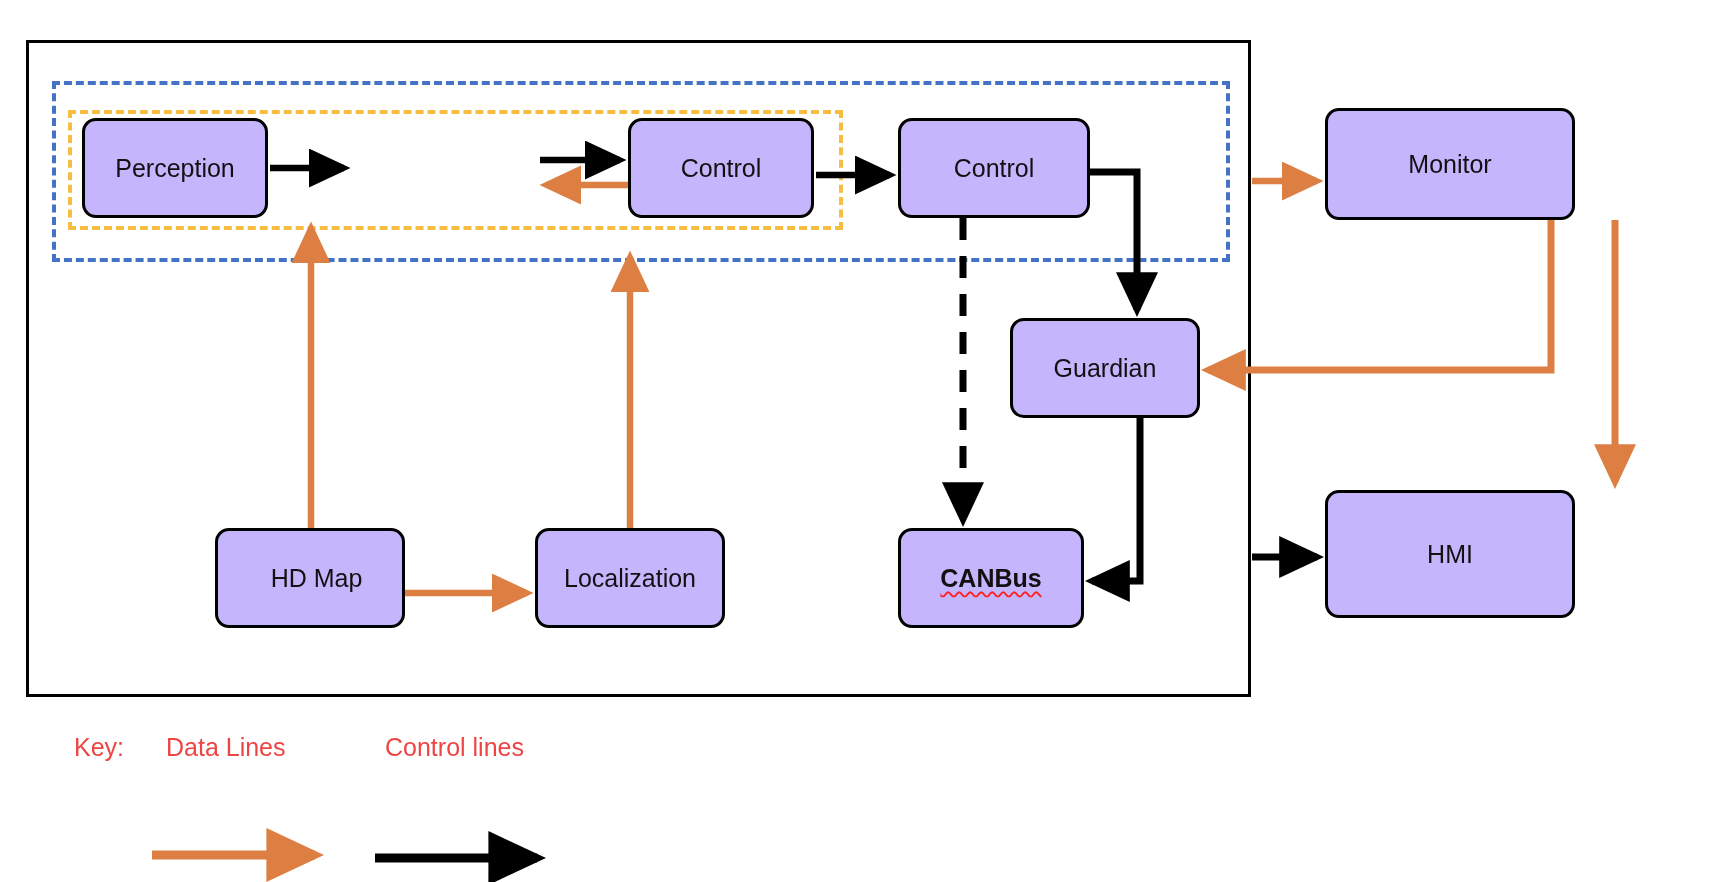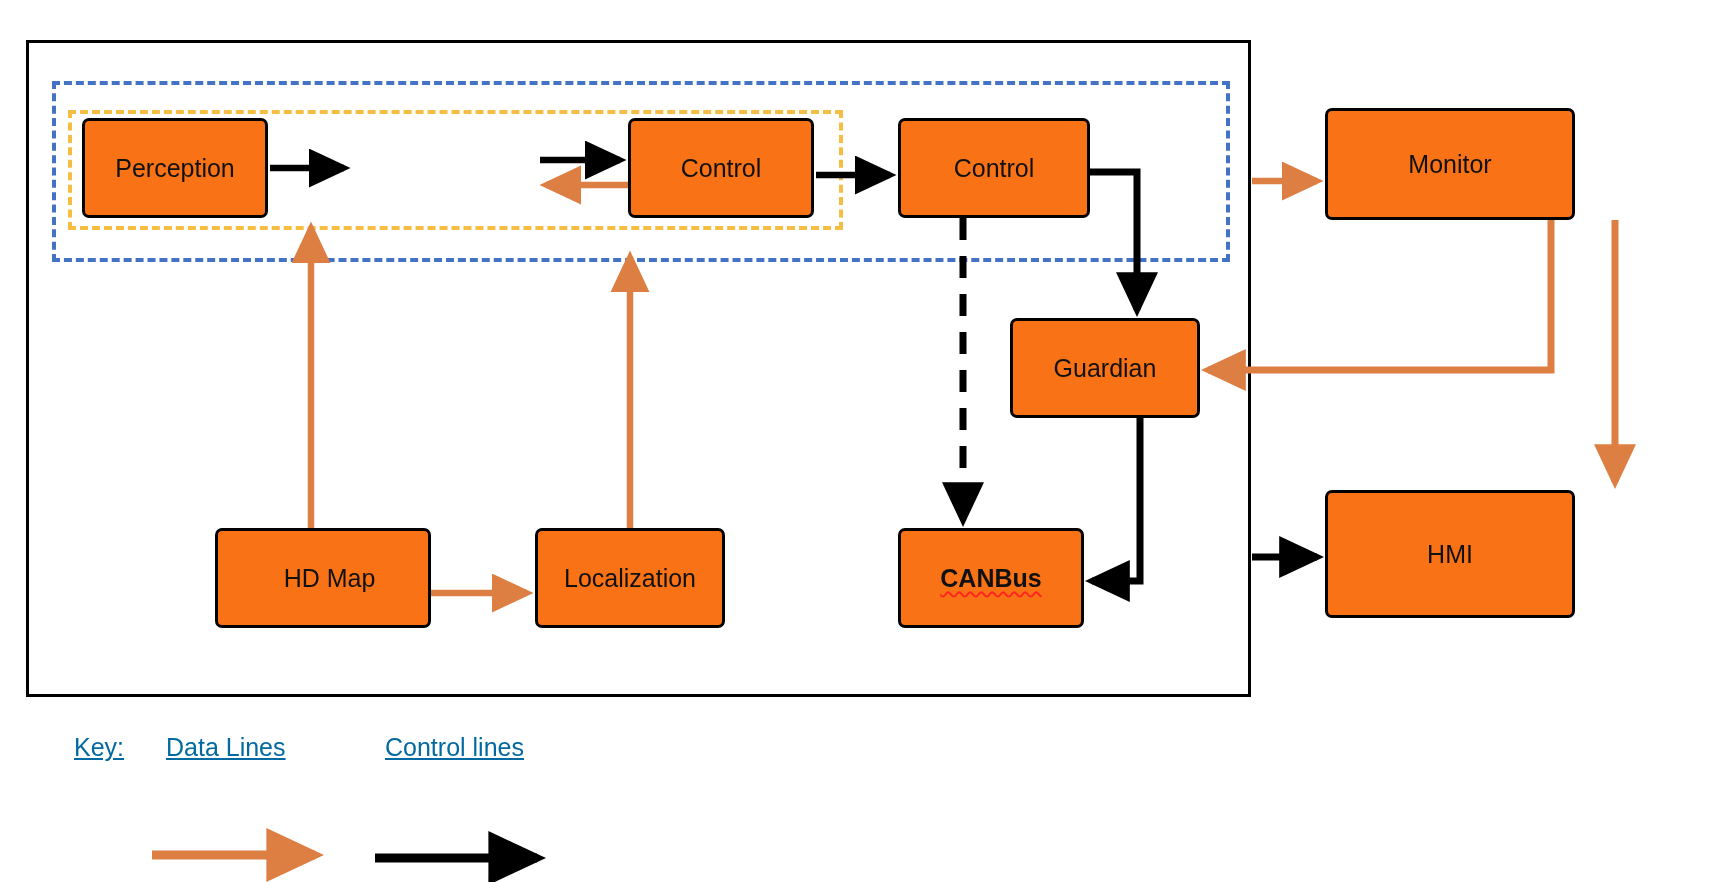--- a/index.html
+++ b/index.html
@@ -1,30 +1,30 @@
 <!DOCTYPE html>
 <html><head>
 <meta charset="utf-8">
 <style>
   html,body{margin:0;padding:0;background:#fff;}
   body{width:1732px;height:882px;position:relative;overflow:hidden;
        font-family:"Liberation Sans","DejaVu Sans",sans-serif;}
   #stage{position:absolute;left:0;top:0;width:1732px;height:882px;}
   svg#wires{position:absolute;left:0;top:0;width:1732px;height:882px;}
-  .node{position:absolute;box-sizing:border-box;background:#f97316;
-        border:3.5px solid #000;border-radius:7px;
+  .node{position:absolute;box-sizing:border-box;background:#c4b5fd;
+        border:3.5px solid #000;border-radius:14px;
         display:flex;align-items:center;justify-content:center;}
   .node span{font-size:25px;color:#111;line-height:1;white-space:nowrap;}
   .node.spell span{text-decoration:underline wavy #ff2020;
         text-decoration-thickness:1.5px;text-underline-offset:4px;font-weight:bold;}
   .outer{position:absolute;box-sizing:border-box;border:3px solid #000;background:transparent;}
   .dashbox{position:absolute;box-sizing:border-box;background:transparent;}
   .dash-blue{border:4px dashed #4472C4;}
   .dash-yellow{border:4px dashed #F5BE42;}
-  .keytext{position:absolute;font-size:25px;color:#0369a1;white-space:nowrap;text-decoration:underline;}
+  .keytext{position:absolute;font-size:25px;color:#ef4444;white-space:nowrap;}
 </style>
 </head>
 <body>
 
 <div id="stage">
 
   <div class="outer" style="left:26px;top:40px;width:1225px;height:657px;"></div>
   <div class="dashbox dash-blue" style="left:52px;top:81px;width:1178px;height:181px;"></div>
   <div class="dashbox dash-yellow" style="left:68px;top:110px;width:775px;height:120px;"></div>
 
@@ -78,21 +78,21 @@
   </div>
   <div class="node" style="left:898px;top:118px;width:192px;height:100px;">
     <span>Control</span>
   </div>
   <div class="node" style="left:1010px;top:318px;width:190px;height:100px;">
     <span>Guardian</span>
   </div>
   <div class="node spell" style="left:898px;top:528px;width:186px;height:100px;">
     <span>CANBus</span>
   </div>
-  <div class="node" style="left:215px;top:528px;width:216px;height:100px;padding-left:13px;">
+  <div class="node" style="left:215px;top:528px;width:190px;height:100px;padding-left:13px;">
     <span>HD Map</span>
   </div>
   <div class="node" style="left:535px;top:528px;width:190px;height:100px;">
     <span>Localization</span>
   </div>
   <div class="node" style="left:1325px;top:108px;width:250px;height:112px;">
     <span>Monitor</span>
   </div>
   <div class="node" style="left:1325px;top:490px;width:250px;height:128px;">
     <span>HMI</span>

